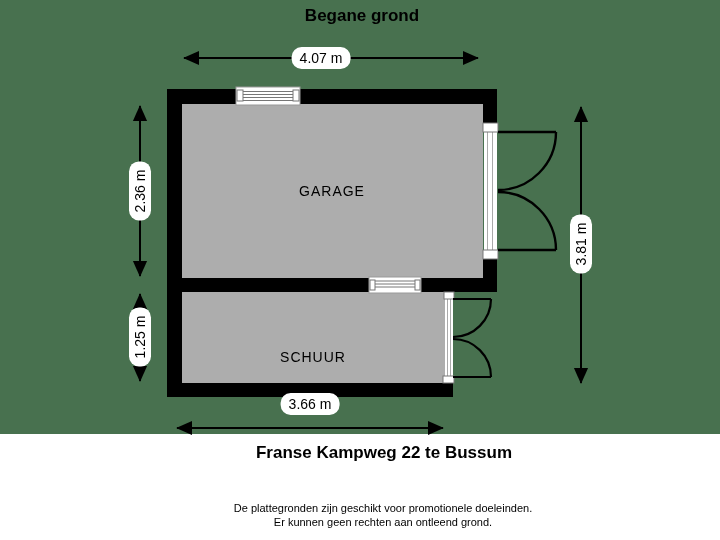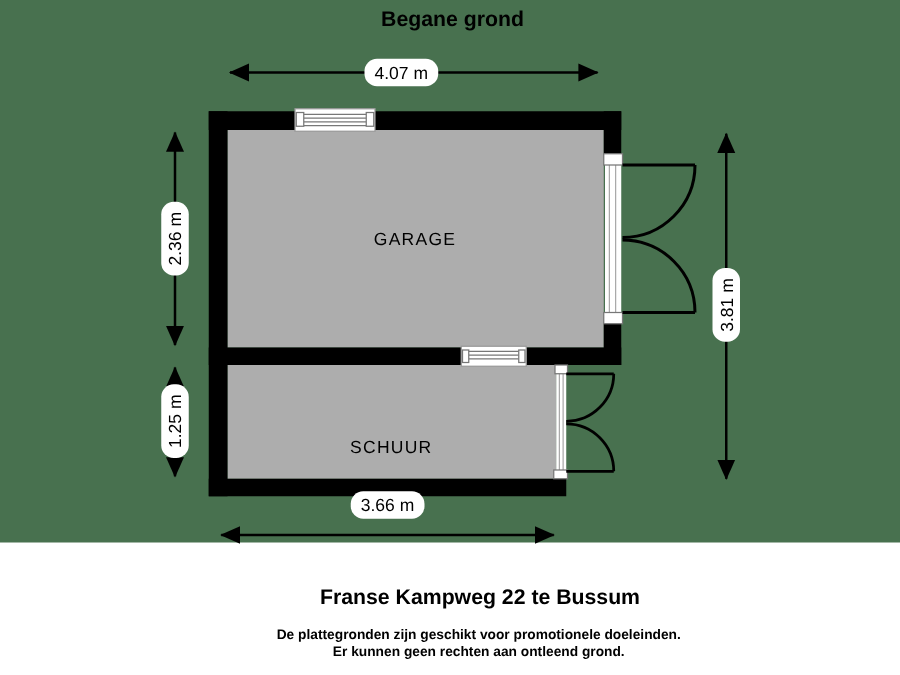--- a/index.html
+++ b/index.html
@@ -6,21 +6,21 @@
   body{width:720px;height:540px;overflow:hidden;font-family:"Liberation Sans",sans-serif;}
   #canvas{position:relative;width:720px;height:434px;background:#48714F;}
   #plan-svg{position:absolute;left:0;top:0;width:720px;height:540px;}
   .abs{position:absolute;transform:translate(-50%,-50%);white-space:nowrap;}
   .title{font-size:17px;font-weight:bold;color:#000;}
   .room-label{font-size:14px;color:#000000;letter-spacing:1px;}
   .dim-label{background:#fff;color:#000;font-size:14px;line-height:20px;
              padding:1px 8px;border-radius:10px;}
   .dim-label.vert{transform:translate(-50%,-50%) rotate(-90deg);}
   .addr{font-size:17px;font-weight:bold;color:#000;}
-  .disc{font-size:11px;font-weight:bold;color:#000;}
+  .disc{font-size:11px;font-weight:normal;color:#000;}
 </style>
 </head>
 <body>
 
 <div id="canvas">
 
   <svg id="plan-svg" viewBox="0 0 720 540" xmlns="http://www.w3.org/2000/svg">
     <defs>
       <marker id="arr" viewBox="0 0 10 10" refX="8.5" refY="5" markerWidth="9" markerHeight="9" orient="auto-start-reverse">
         <path d="M0,1 L9,5 L0,9 z" fill="#000"></path>
@@ -87,17 +87,17 @@
 
   <div class="abs room-label" style="left:332px;top:191px;">GARAGE</div>
   <div class="abs room-label" style="left:313px;top:357px;">SCHUUR</div>
 
   <div class="abs dim-label" style="left:321px;top:58px;">4.07 m</div>
   <div class="abs dim-label vert" style="left:140px;top:191px;">2.36 m</div>
   <div class="abs dim-label vert" style="left:140px;top:337px;">1.25 m</div>
   <div class="abs dim-label vert" style="left:581px;top:244px;">3.81 m</div>
   <div class="abs dim-label" style="left:310px;top:404px;">3.66 m</div>
 
-  <div class="abs addr" style="left:384px;top:478px;">Franse Kampweg 22 te Bussum</div>
+  <div class="abs addr" style="left:384px;top:453px;">Franse Kampweg 22 te Bussum</div>
   <div class="abs disc" style="left:383px;top:508px;">De plattegronden zijn geschikt voor promotionele doeleinden.</div>
   <div class="abs disc" style="left:383px;top:522px;">Er kunnen geen rechten aan ontleend grond.</div>
 
 </div>
 
 </body></html>

